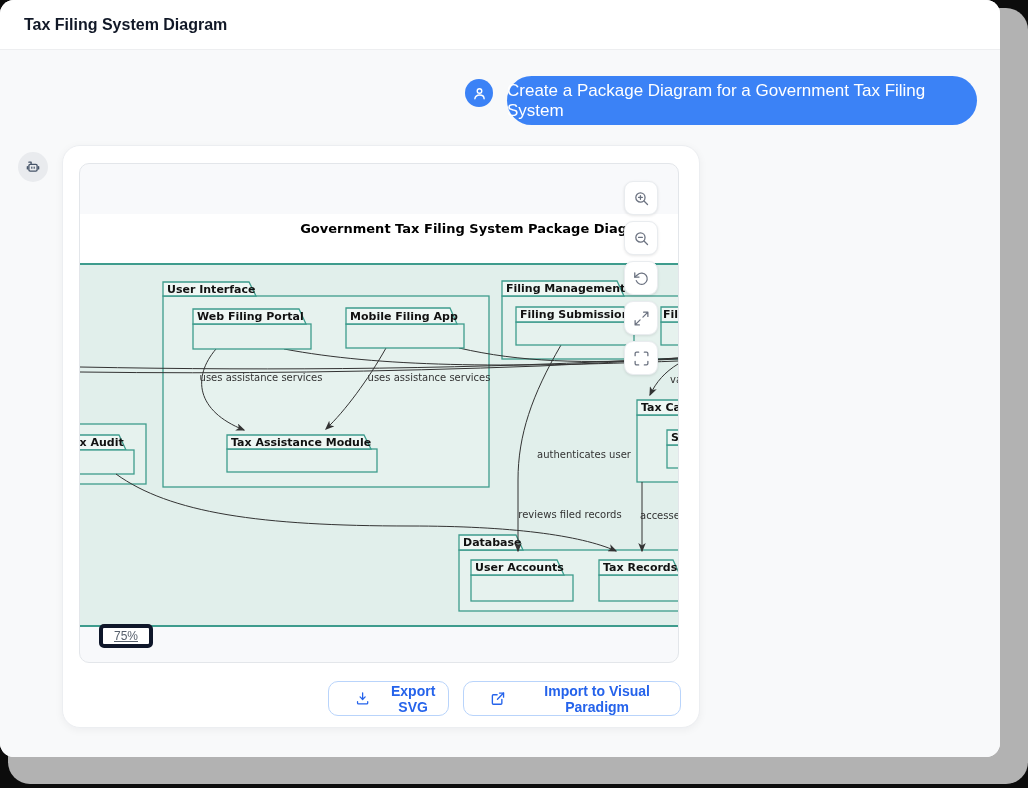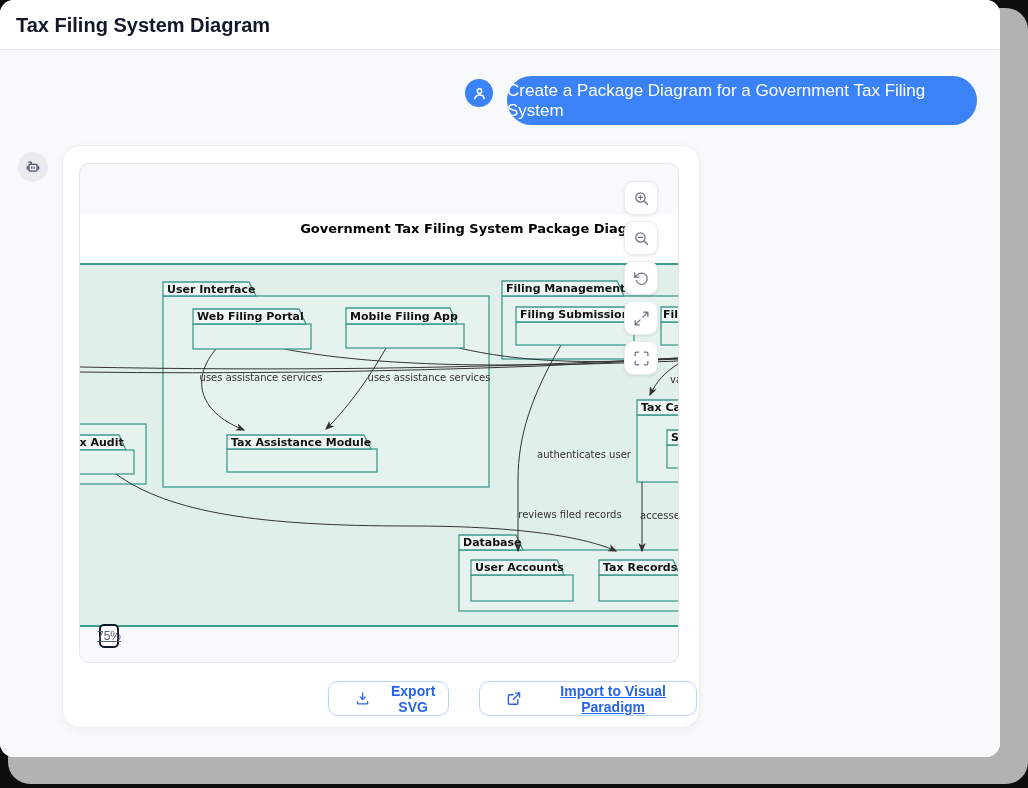--- a/index.html
+++ b/index.html
@@ -4,57 +4,57 @@
 <style>
   * { margin:0; padding:0; box-sizing:border-box; }
   html,body { width:1028px; height:788px; overflow:hidden; background:#0c0c0c;
               font-family:"Liberation Sans", sans-serif; }
   .shadow-layer { position:absolute; left:8px; top:8px; width:1020px; height:776px;
                   background:#b2b2b2; border-radius:22px; }
   .window { position:absolute; left:0; top:0; width:1000px; height:757px;
             background:#ffffff; border-radius:14px; overflow:hidden; }
   .app-header { position:absolute; left:0; top:0; width:100%; height:50px;
                 background:#fff; border-bottom:1px solid #edeef0; z-index:4; }
-  .app-title { position:absolute; left:16px; top:0; line-height:50px;
-               font-size:20px; font-weight:bold; color:#111827; }
+  .app-title { position:absolute; left:24px; top:0; line-height:50px;
+               font-size:16px; font-weight:bold; color:#111827; }
   .main { position:absolute; left:0; top:50px; width:100%; height:707px; background:#f8f9fa; }
 
   .user-avatar { position:absolute; left:465px; top:79px; width:28px; height:28px;
                  border-radius:50%; background:#3b82f6; display:flex; align-items:center; justify-content:center; }
   .bubble { position:absolute; left:507px; top:76px; width:470px; height:49px;
             background:#3b82f6; border-radius:25px; color:#fff; font-size:17px;
             display:flex; align-items:center; justify-content:center; }
   .bot-avatar { position:absolute; left:18px; top:152px; width:30px; height:30px;
                 border-radius:50%; background:#e9ebee; display:flex; align-items:center; justify-content:center; }
 
   .card { position:absolute; left:62px; top:145px; width:638px; height:583px;
           background:#fff; border:1px solid #eceef1; border-radius:18px;
           box-shadow:0 2px 8px rgba(16,24,40,.05); }
   .panel { position:absolute; left:16px; top:17px; width:600px; height:500px;
            background:#f8f9fb; border:1px solid #e3e6ea; border-radius:10px; overflow:hidden; }
   .svg-white-band { position:absolute; left:0; top:50px; width:598px; height:49px; background:#fff; }
   .diagram-title { position:absolute; left:198px; top:57px; width:400px; text-align:center;
                    font-family:"DejaVu Sans", sans-serif; font-weight:bold; font-size:13px; color:#000; }
   .canvas { position:absolute; left:0; top:99px; width:598px; height:364px;
             background:#e1efeb; border-top:2px solid #3e9c8d; border-bottom:2px solid #3e9c8d; }
-  .zoom-badge { position:absolute; left:19px; top:460px; width:20px; height:24px;
-                background:#fff; border:2px solid #0f172a; border-radius:5px;
+  .zoom-badge { position:absolute; left:19px; top:460px; width:54px; height:24px;
+                background:#fff; border:4px solid #0f172a; border-radius:5px;
                 font-size:12px; color:#555e6b; display:flex; align-items:center; justify-content:center; z-index:3;text-decoration:underline; }
 
   .controls { position:absolute; left:624px; top:181px; display:flex; flex-direction:column; gap:6px; z-index:6; }
   .ctrl-btn { width:34px; height:34px; background:#fff; border:1px solid #e9ecef; border-radius:9px;
               color:#6b7280; display:flex; align-items:center; justify-content:center;
               box-shadow:0 1px 3px rgba(0,0,0,.10); cursor:pointer; }
 
   .actions-row { position:absolute; left:0; top:681px; width:1000px; height:35px; }
   .action-btn { position:absolute; height:35px; background:#fff; border:1.5px solid #b9d4fb;
                 border-radius:10px; color:#2563eb; font-size:14px; font-weight:bold;
                 display:flex; align-items:center; justify-content:center; gap:8px; cursor:pointer;padding-left:26px; }
   #export-btn { left:328px; width:121px; }
-  #import-btn { left:479px; width:218px;text-decoration:underline; }
+  #import-btn { left:463px; width:218px; }
 
   svg text.pt { font-family:"DejaVu Sans", sans-serif; font-weight:bold; font-size:11px; fill:#111; }
   svg text.el { font-family:"DejaVu Sans", sans-serif; font-size:10px; fill:#333; }
   svg .tab  { fill:#eff7f4; stroke:#3e9c8d; stroke-width:1.3; }
   svg .bod  { fill:#e6f2ee; stroke:#3e9c8d; stroke-width:1.3; }
   svg .edge { fill:none; stroke:#333; stroke-width:1; }
 </style>
 </head>
 <body>
 

